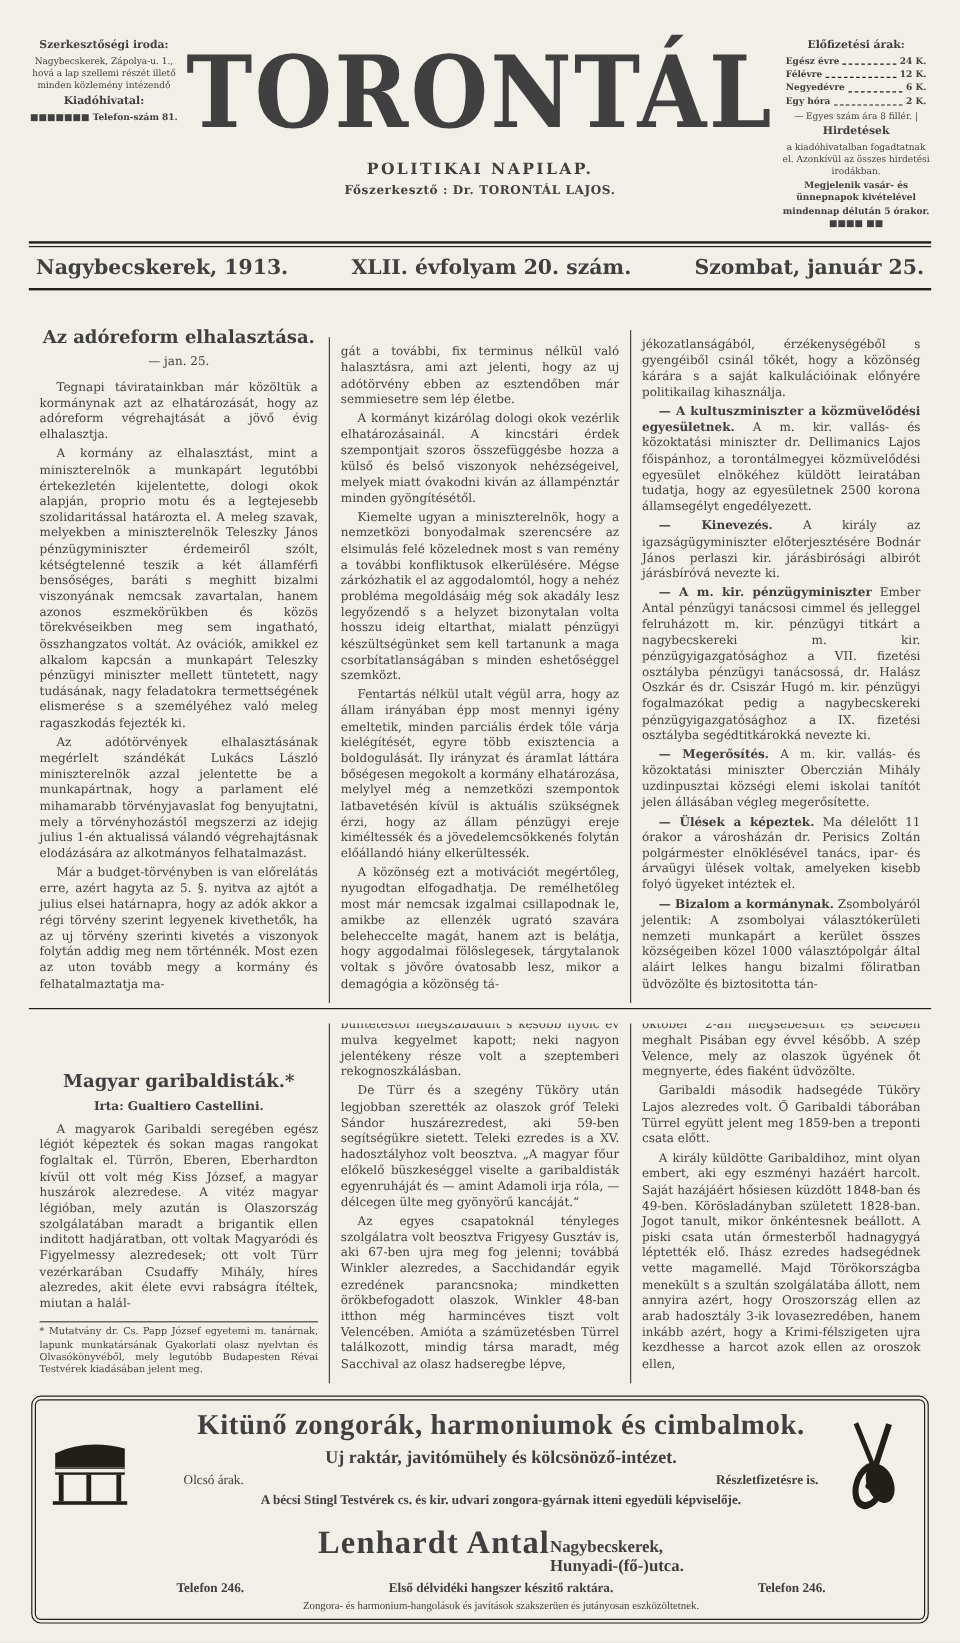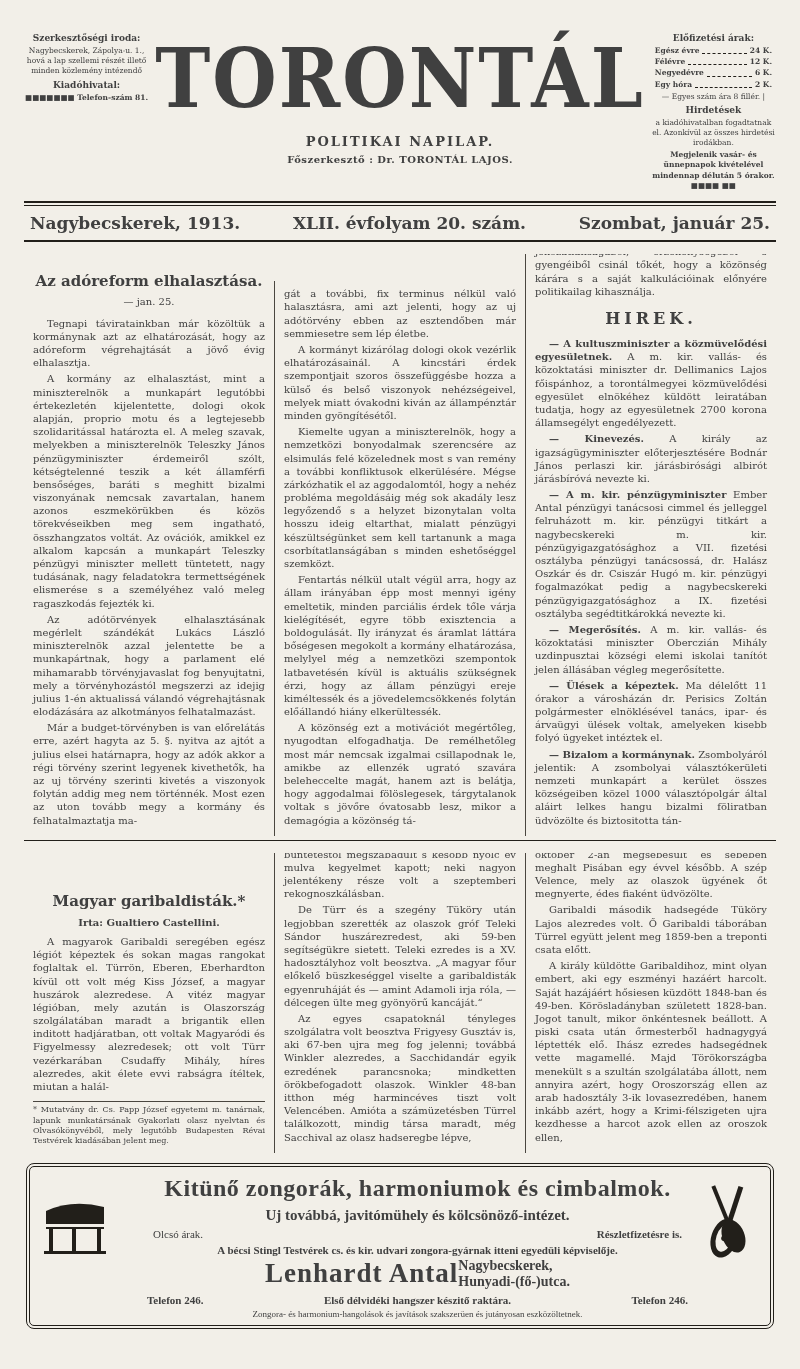--- a/index.html
+++ b/index.html
@@ -48,21 +48,21 @@
   .sec-rule{border-top:1px solid #221f1a;margin:4px 0 2px 0;}
   
   .ad{border:4px double #221f1a;border-radius:8px;margin:10px 2px 0 2px;padding:8px 78px 6px 113px;
     position:relative;text-align:center;font-family:Liberation Serif, serif;}
   .ad-headline{font-weight:bold;font-size:24px;letter-spacing:0.5px;}
   .ad-sub{font-weight:bold;font-size:15px;margin-top:5px;}
   .ad-row{display:flex;justify-content:space-between;font-size:11px;margin-top:4px;padding:0 10px;}
   .ad-rep{font-weight:bold;font-size:11px;margin-top:4px;}
   .ad-namezone{display:flex;justify-content:center;align-items:center;margin-top:2px;}
   .ad-name{font-weight:bold;font-size:27px;letter-spacing:1px;white-space:nowrap;}
-  .ad-addr{font-weight:bold;font-size:14px;text-align:left;line-height:1.15;}
+  .ad-addr{font-weight:bold;font-size:14px;text-align:left;line-height:1.15;margin-top:24px;}
   .ad-telrow{display:flex;justify-content:space-between;align-items:center;font-size:11px;
     font-weight:bold;margin-top:4px;padding:0 4px;}
   .ad-small{font-size:9px;margin-top:3px;}
   .ad-icon{position:absolute;top:30px;}
   .ad-icon.left{left:12px;}
   .ad-icon.right{right:10px;top:14px;}
 </style>
 </head>
 <body>
 
@@ -134,24 +134,23 @@
     <div class="col">
       <p style="text-indent:0">gát a további, fix terminus nélkül való halasztásra, ami azt jelenti, hogy az uj adótörvény ebben az esztendőben már semmiesetre sem lép életbe.</p>
       <p>A kormányt kizárólag dologi okok vezérlik elhatározásainál. A kincstári érdek szempontjait szoros összefüggésbe hozza a külső és belső viszonyok nehézségeivel, melyek miatt óvakodni kiván az állampénztár minden gyöngítésétől.</p>
       <p>Kiemelte ugyan a miniszterelnök, hogy a nemzetközi bonyodalmak szerencsére az elsimulás felé közelednek most s van remény a további konfliktusok elkerülésére. Mégse zárkózhatik el az aggodalomtól, hogy a nehéz probléma megoldásáig még sok akadály lesz legyőzendő s a helyzet bizonytalan volta hosszu ideig eltarthat, mialatt pénzügyi készültségünket sem kell tartanunk a maga csorbítatlanságában s minden eshetőséggel szemközt.</p>
       <p>Fentartás nélkül utalt végül arra, hogy az állam irányában épp most mennyi igény emeltetik, minden parciális érdek tőle várja kielégítését, egyre több exisztencia a boldogulását. Ily irányzat és áramlat láttára bőségesen megokolt a kormány elhatározása, melylyel még a nemzetközi szempontok latbavetésén kívül is aktuális szükségnek érzi, hogy az állam pénzügyi ereje kiméltessék és a jövedelemcsökkenés folytán előállandó hiány elkerültessék.</p>
       <p>A közönség ezt a motivációt megértőleg, nyugodtan elfogadhatja. De remélhetőleg most már nemcsak izgalmai csillapodnak le, amikbe az ellenzék ugrató szavára beleheccelte magát, hanem azt is belátja, hogy aggodalmai fölöslegesek, tárgytalanok voltak s jövőre óvatosabb lesz, mikor a demagógia a közönség tá-</p>
     </div>
 
     <div class="col">
       <p style="text-indent:0">jékozatlanságából, érzékenységéből s gyengéiből csinál tőkét, hogy a közönség kárára s a saját kalkulációinak előnyére politikailag kihasználja.</p>
-      <p class="hirek-title">HIREK.</p>
       <p class="news-item">
         <b>— A kultuszminiszter a közmüvelődési egyesületnek.</b>
-        <span>A m. kir. vallás- és közoktatási miniszter dr. Dellimanics Lajos főispánhoz, a torontálmegyei közmüvelődési egyesület elnökéhez küldött leiratában tudatja, hogy az egyesületnek 2700 korona államsegélyt engedélyezett.</span>
+        <span>A m. kir. vallás- és közoktatási miniszter dr. Dellimanics Lajos főispánhoz, a torontálmegyei közmüvelődési egyesület elnökéhez küldött leiratában tudatja, hogy az egyesületnek 2500 korona államsegélyt engedélyezett.</span>
       </p>
       <p class="news-item">
         <b>— Kinevezés.</b>
         <span>A király az igazságügyminiszter előterjesztésére Bodnár János perlaszi kir. járásbirósági albirót járásbíróvá nevezte ki.</span>
       </p>
       <p class="news-item">
         <b>— A m. kir. pénzügyminiszter</b>
         <span>Ember Antal pénzügyi tanácsosi cimmel és jelleggel felruházott m. kir. pénzügyi titkárt a nagybecskereki m. kir. pénzügyigazgatósághoz a VII. fizetési osztályba pénzügyi tanácsossá, dr. Halász Oszkár és dr. Csiszár Hugó m. kir. pénzügyi fogalmazókat pedig a nagybecskereki pénzügyigazgatósághoz a IX. fizetési osztályba segédtitkárokká nevezte ki.</span>
       </p>
       <p class="news-item">
@@ -216,21 +215,21 @@
           <circle cx="30.5" cy="58" r="3" fill="#221f1a"></circle>
         </g>
         <g transform="rotate(-22 31 44)">
           <rect x="29" y="2" width="4" height="38" fill="#221f1a"></rect>
           <ellipse cx="31" cy="56" rx="11" ry="17" fill="#221f1a"></ellipse>
         </g>
       </svg>
     </span>
 
     <div class="ad-headline">Kitünő zongorák, harmoniumok és cimbalmok.</div>
-    <div class="ad-sub">Uj továbbá, javitómühely és kölcsönöző-intézet.</div>
+    <div class="ad-sub">Uj raktár, javitómühely és kölcsönöző-intézet.</div>
     <div class="ad-row">
       <span>Olcsó árak.</span>
       <span style="font-weight:bold">Részletfizetésre is.</span>
     </div>
     <div class="ad-rep">A bécsi Stingl Testvérek cs. és kir. udvari zongora-gyárnak itteni egyedüli képviselője.</div>
     <div class="ad-namezone">
       <span class="ad-name">Lenhardt Antal</span>
       <span class="ad-addr">
         <span>Nagybecskerek,</span><br>
         <span>Hunyadi-(fő-)utca.</span>

